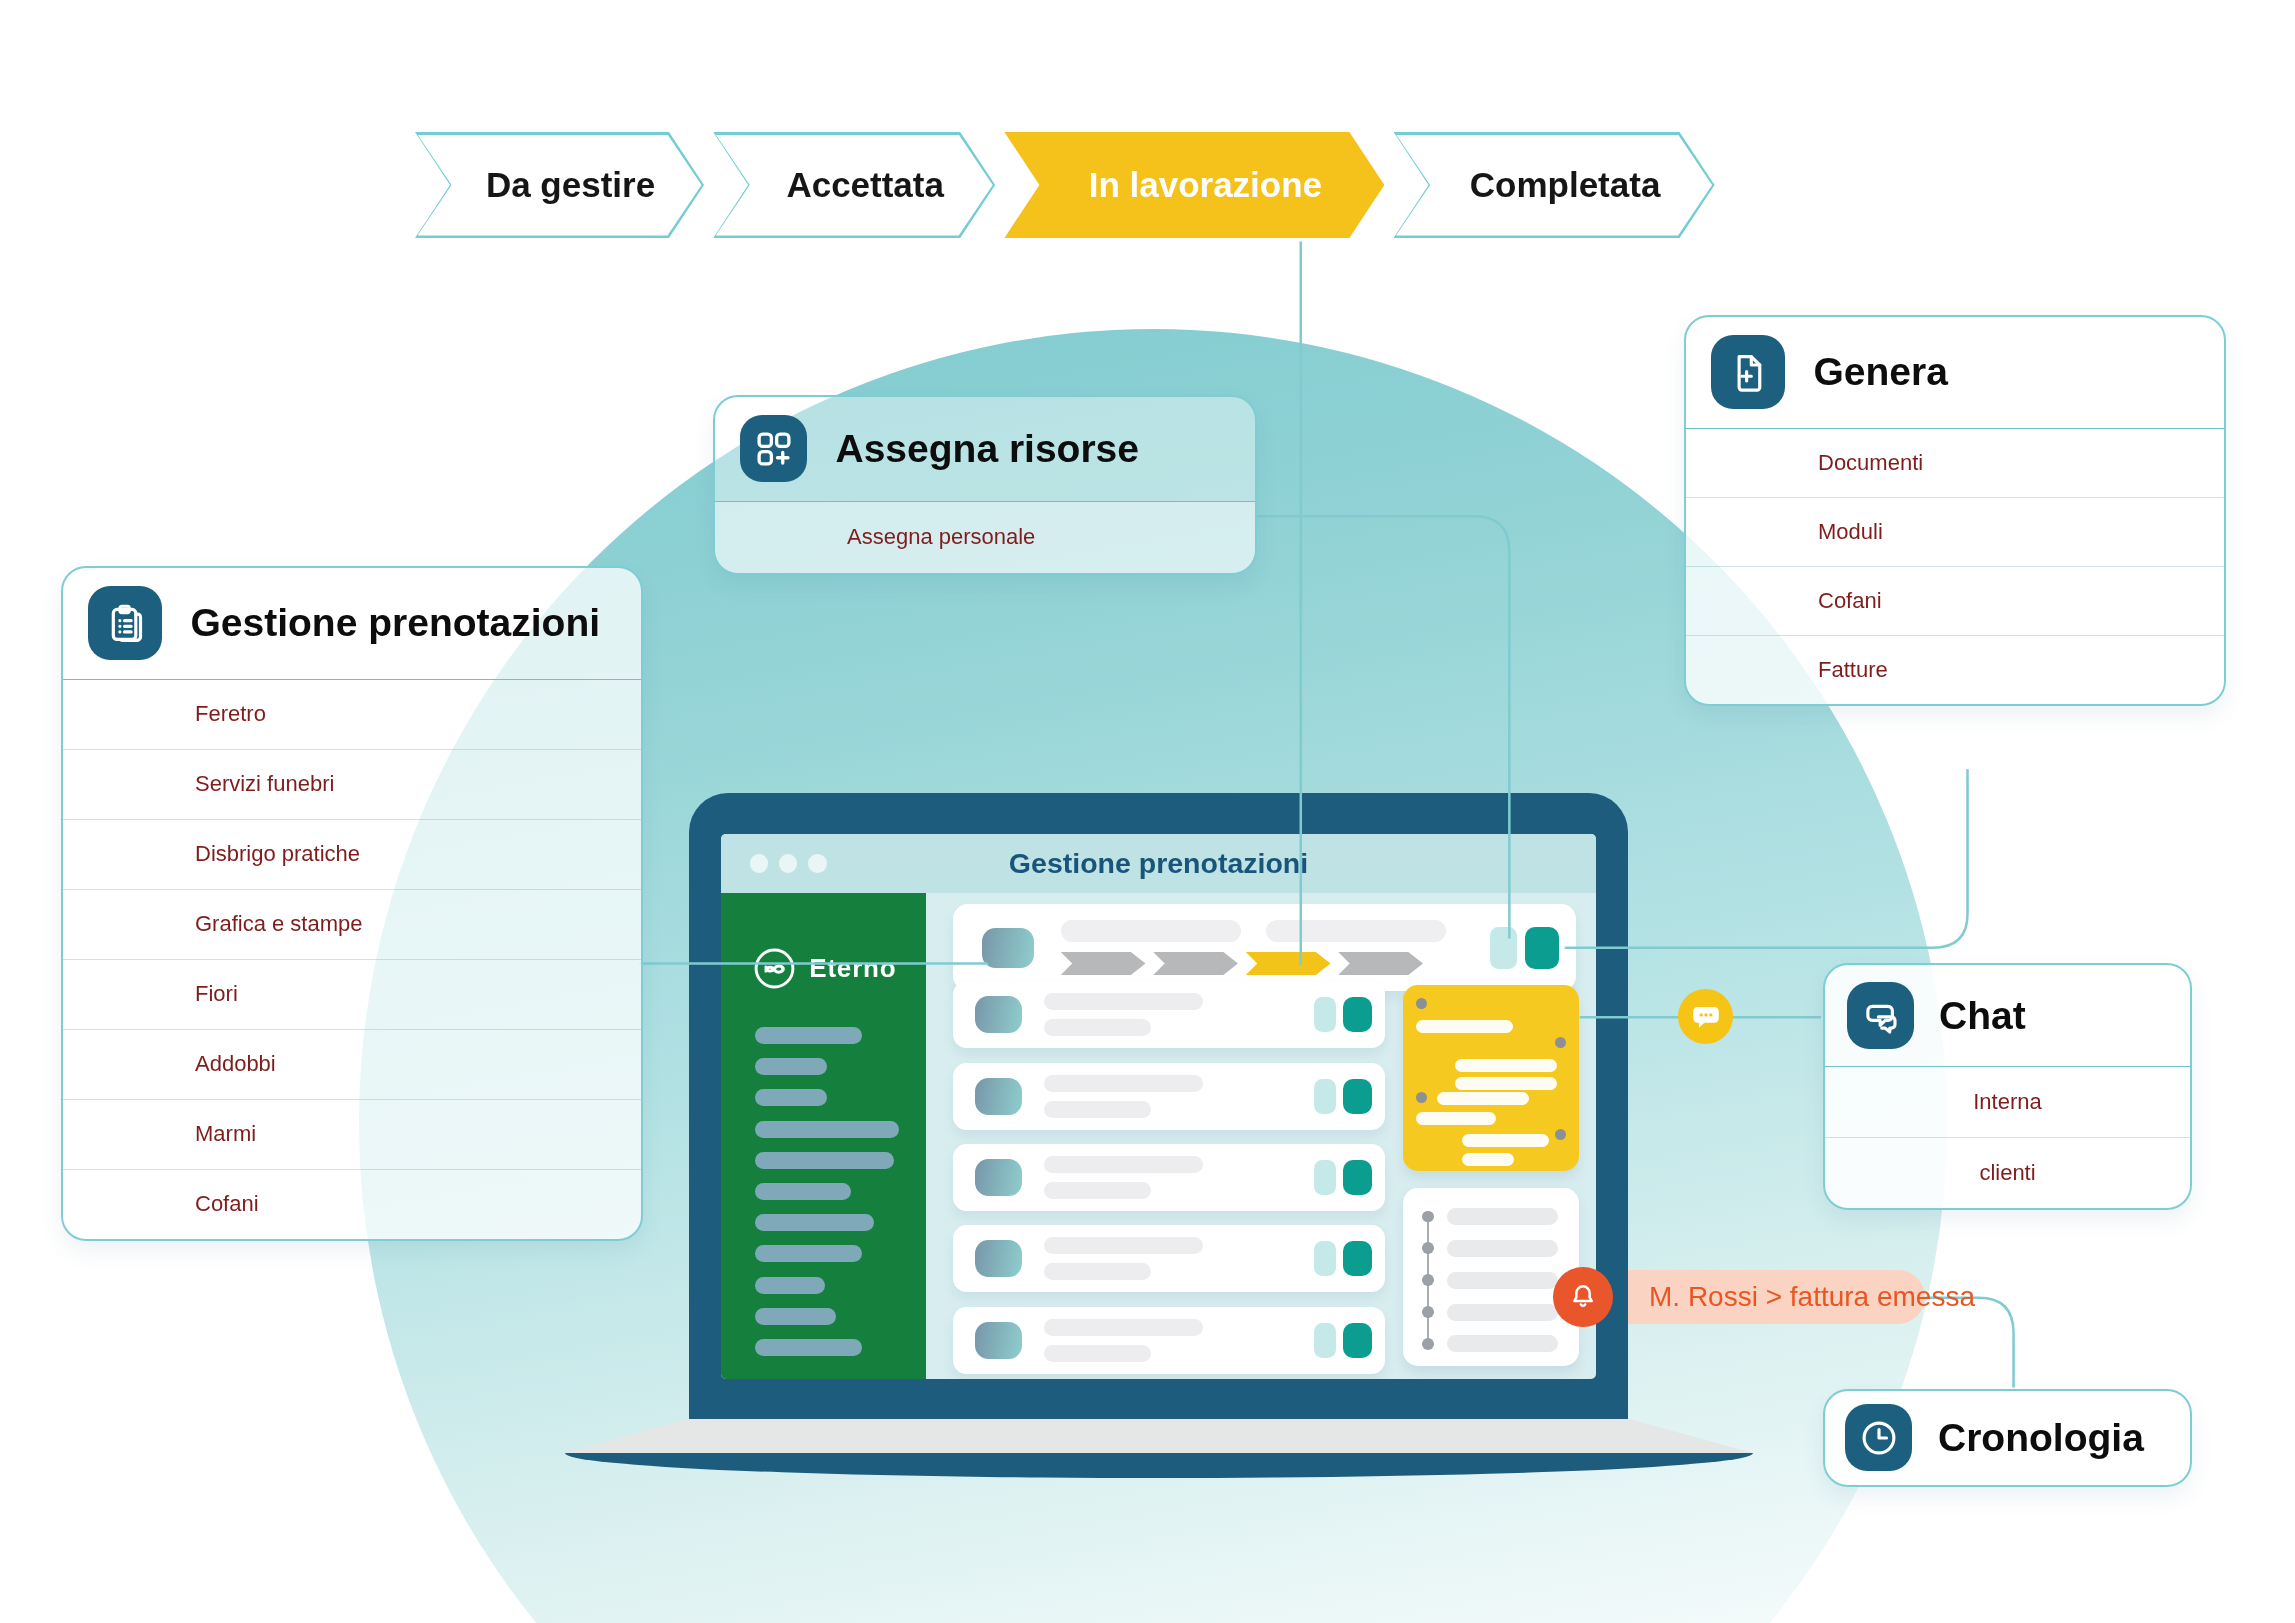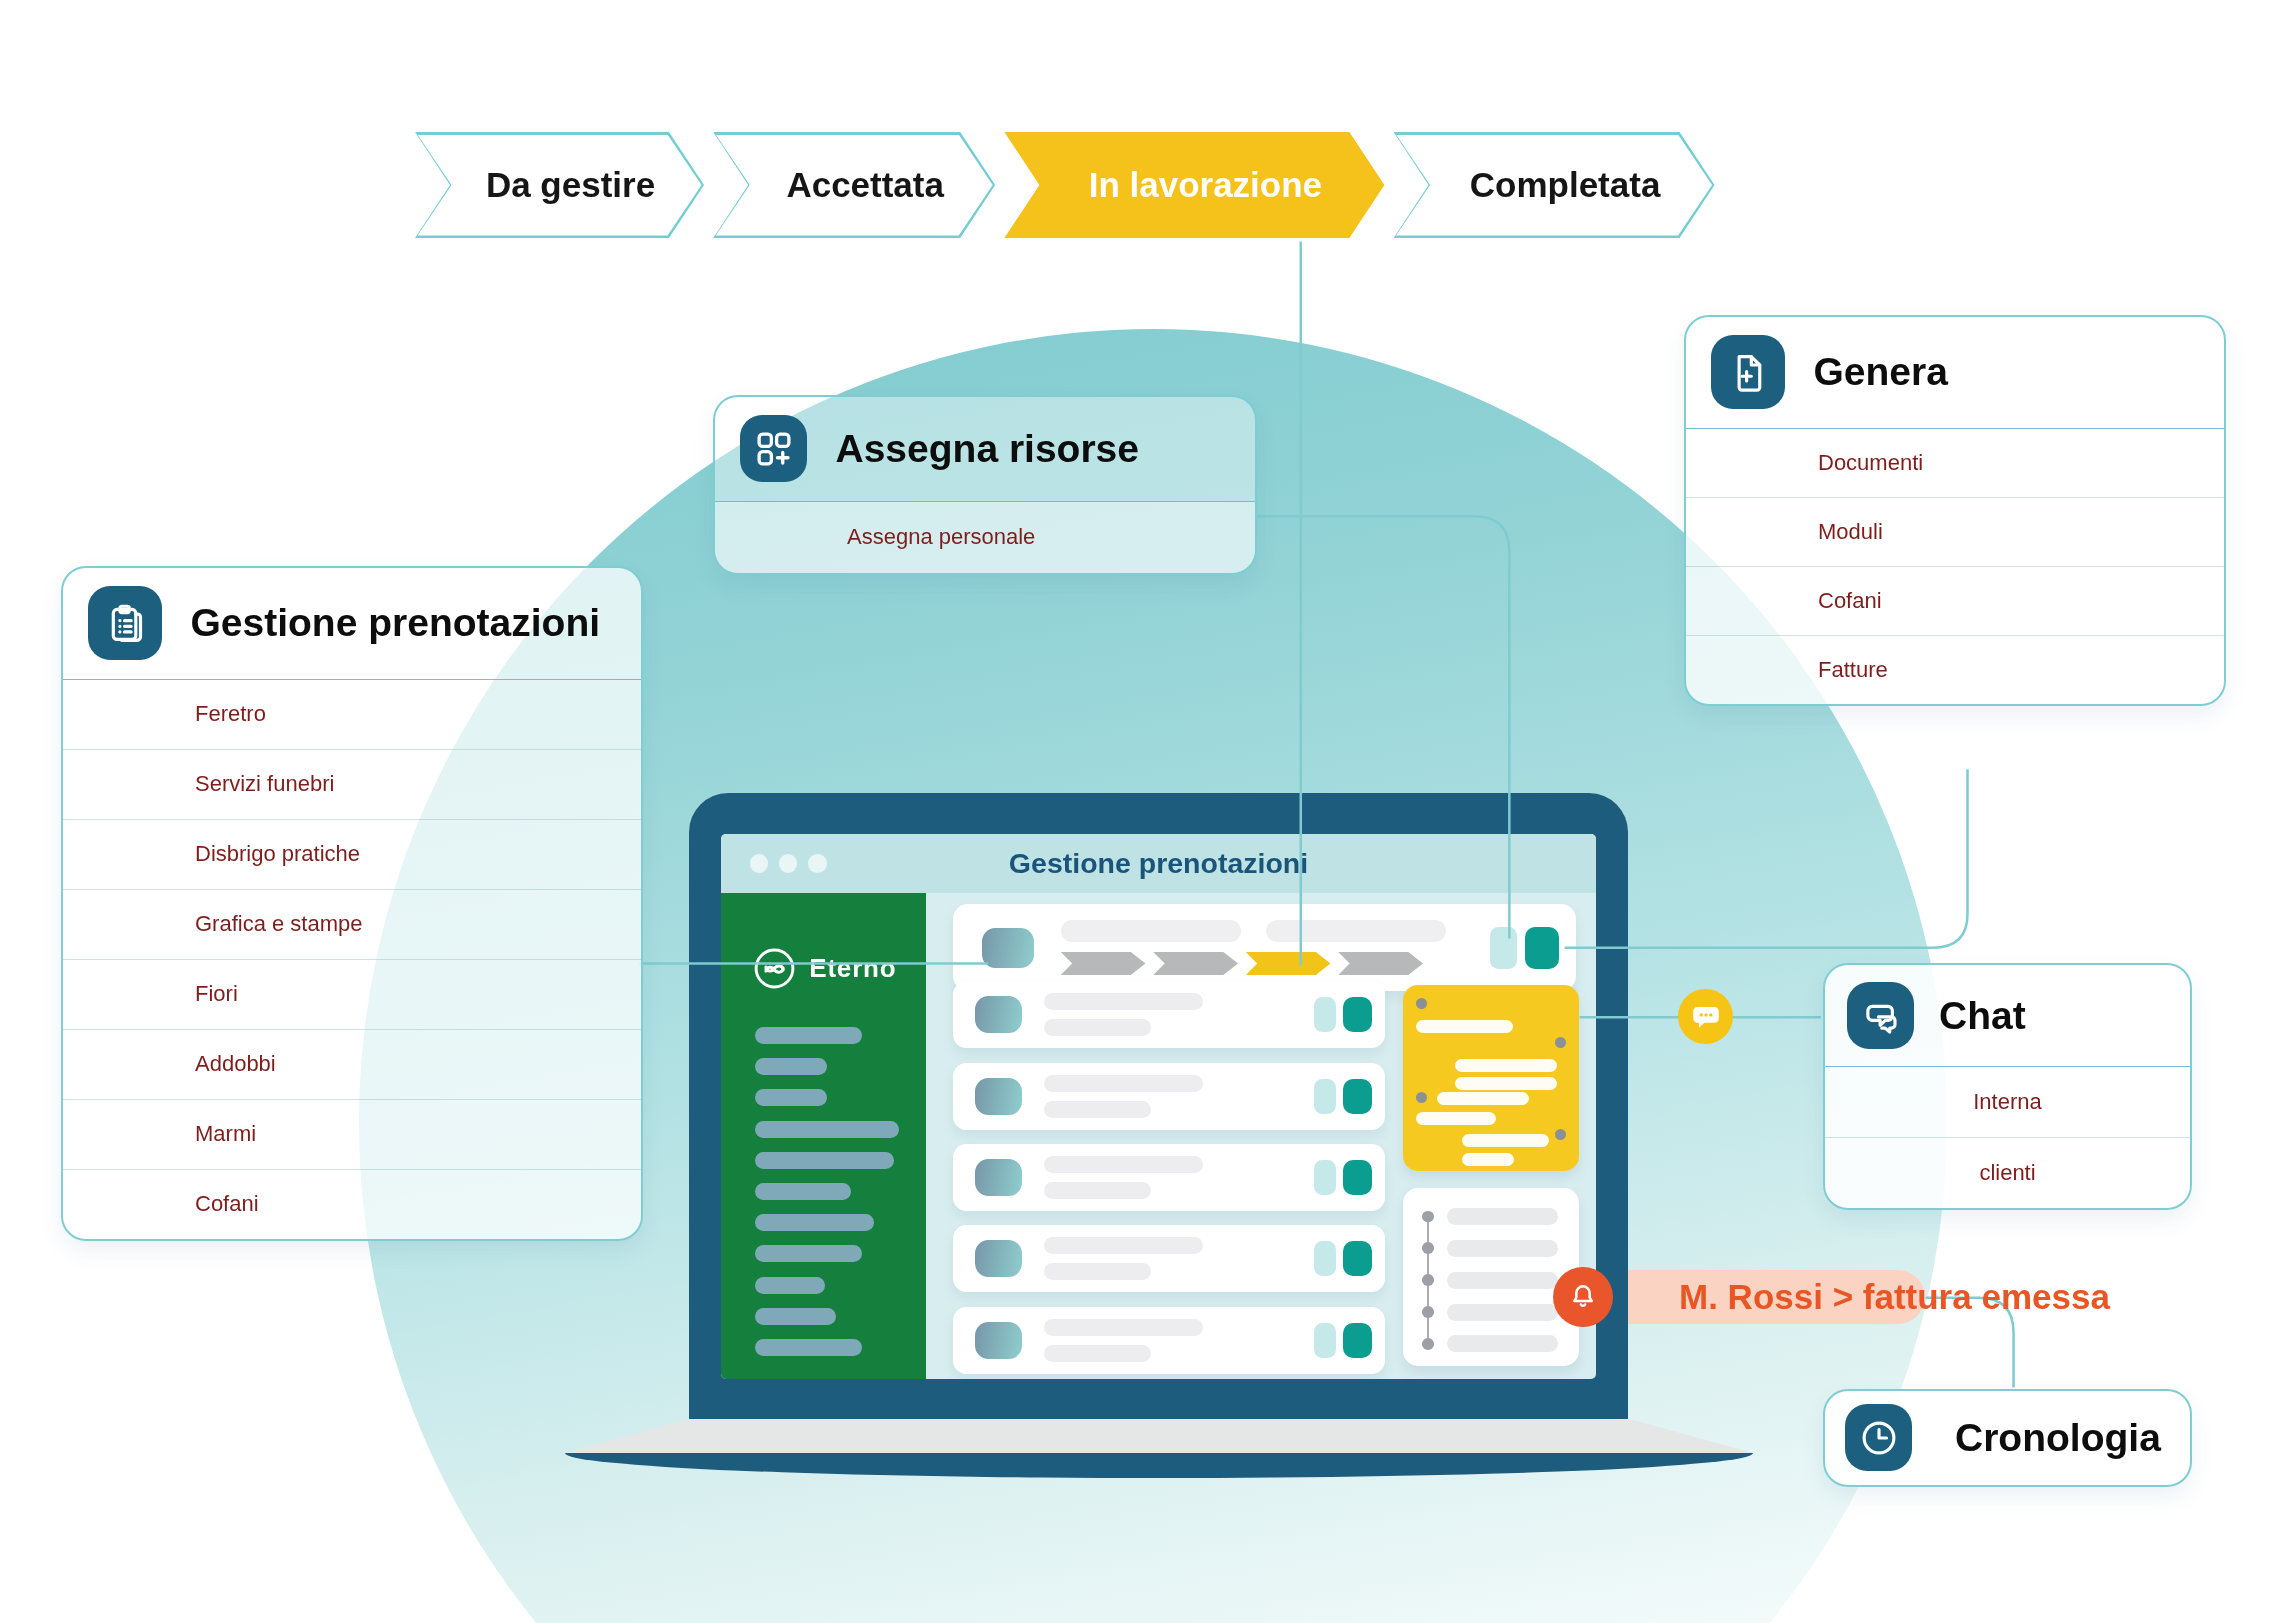--- a/index.html
+++ b/index.html
@@ -49,21 +49,21 @@
 
   .card-chat{left:1823px;top:963px;width:365px;background:rgba(255,255,255,0.88);}
   .card-chat .tile{width:67px;height:67px;}
   .card-chat .callout-head{padding:17px 22px;}
   .card-chat .callout-title{margin-left:25px;}
   .card-chat .callout-item{height:70px;padding-left:0;justify-content:center;}
 
   .card-crono{left:1823px;top:1389px;width:365px;background:rgba(255,255,255,0.92);}
   .card-crono .callout-head{border-bottom:none;padding:13.4px 20px;}
   .card-crono .tile{width:67px;height:67px;}
-  .card-crono .callout-title{margin-left:43px;}
+  .card-crono .callout-title{margin-left:26px;}
 
   
   .laptop-frame{position:absolute;left:689px;top:793px;width:939px;height:626px;background:#1e5c7d;
                 border-radius:39px 39px 0 0;z-index:3;}
   .screen{position:absolute;left:32px;top:41px;width:875px;height:545px;background:#d8edef;border-radius:5px;overflow:hidden;}
   .titlebar{position:absolute;left:0;top:0;width:100%;height:59px;background:#bfe3e5;display:flex;align-items:center;}
   .dots{display:flex;gap:11px;margin-left:28.5px;}
   .dots i{width:18.4px;height:18.4px;border-radius:50%;background:#eaf5f6;}
   .win-title{position:absolute;left:0;width:100%;text-align:center;font-size:28.5px;font-weight:700;color:#19557a;}
   .sidebar{position:absolute;left:0;top:59px;width:205px;height:486px;background:#15803d;}
@@ -110,21 +110,21 @@
   .timeline .tbar{position:absolute;left:44px;width:111px;height:17px;border-radius:8.4px;background:#e9eaec;}
 
   .base-top{position:absolute;left:565px;top:1419px;width:1188px;height:34px;background:#e4e7e6;
     clip-path:polygon(10.4% 0,89.6% 0,100% 100%,0 100%);z-index:3;}
   .base-bottom{position:absolute;left:565px;top:1453px;width:1188px;height:25px;background:#1e5c7d;
     border-radius:0 0 595px 595px / 0 0 25px 25px;z-index:3;}
 
   
   .notif-pill{position:absolute;left:1575px;top:1270px;width:350px;height:54px;border-radius:27px;background:#fbd3c3;
               z-index:5;display:flex;align-items:center;}
-  .notif-pill span{margin-left:104px;font-size:35px;font-weight:700;color:#e85623;white-space:nowrap;}
+  .notif-pill span{margin-left:74px;font-size:28px;font-weight:400;color:#e85623;white-space:nowrap;}
   .bezel-patch{position:absolute;left:1596px;top:1263px;width:32px;height:67px;background:#1e5c7d;z-index:6;}
   .bell{position:absolute;left:1553px;top:1267px;width:60px;height:60px;border-radius:50%;background:#e9562b;z-index:7;
         display:flex;align-items:center;justify-content:center;}
 
   .bubble{position:absolute;left:1678px;top:989px;width:55px;height:55px;border-radius:50%;background:#f6c415;z-index:6;
           display:flex;align-items:center;justify-content:center;}
 </style>
 </head>
 <body>
 

